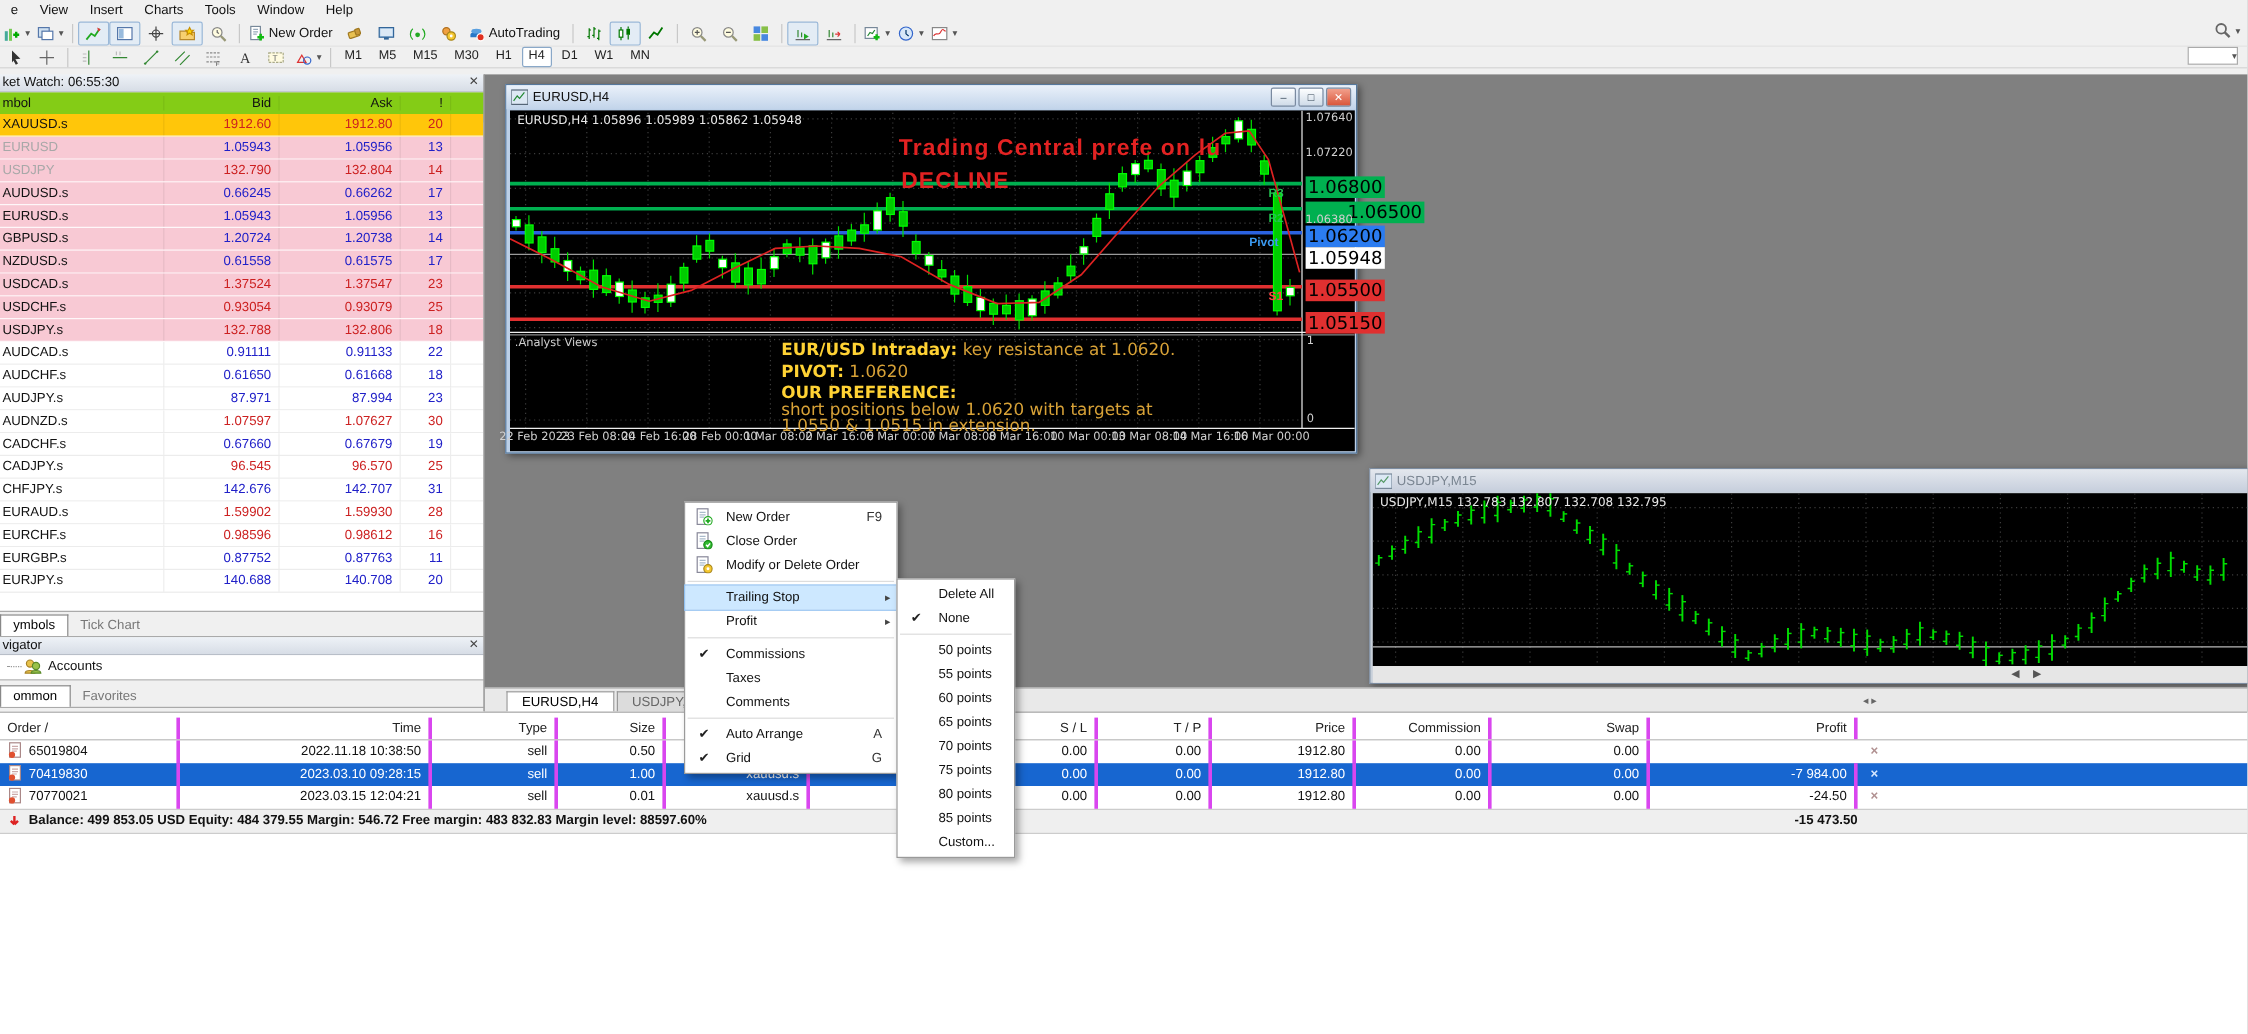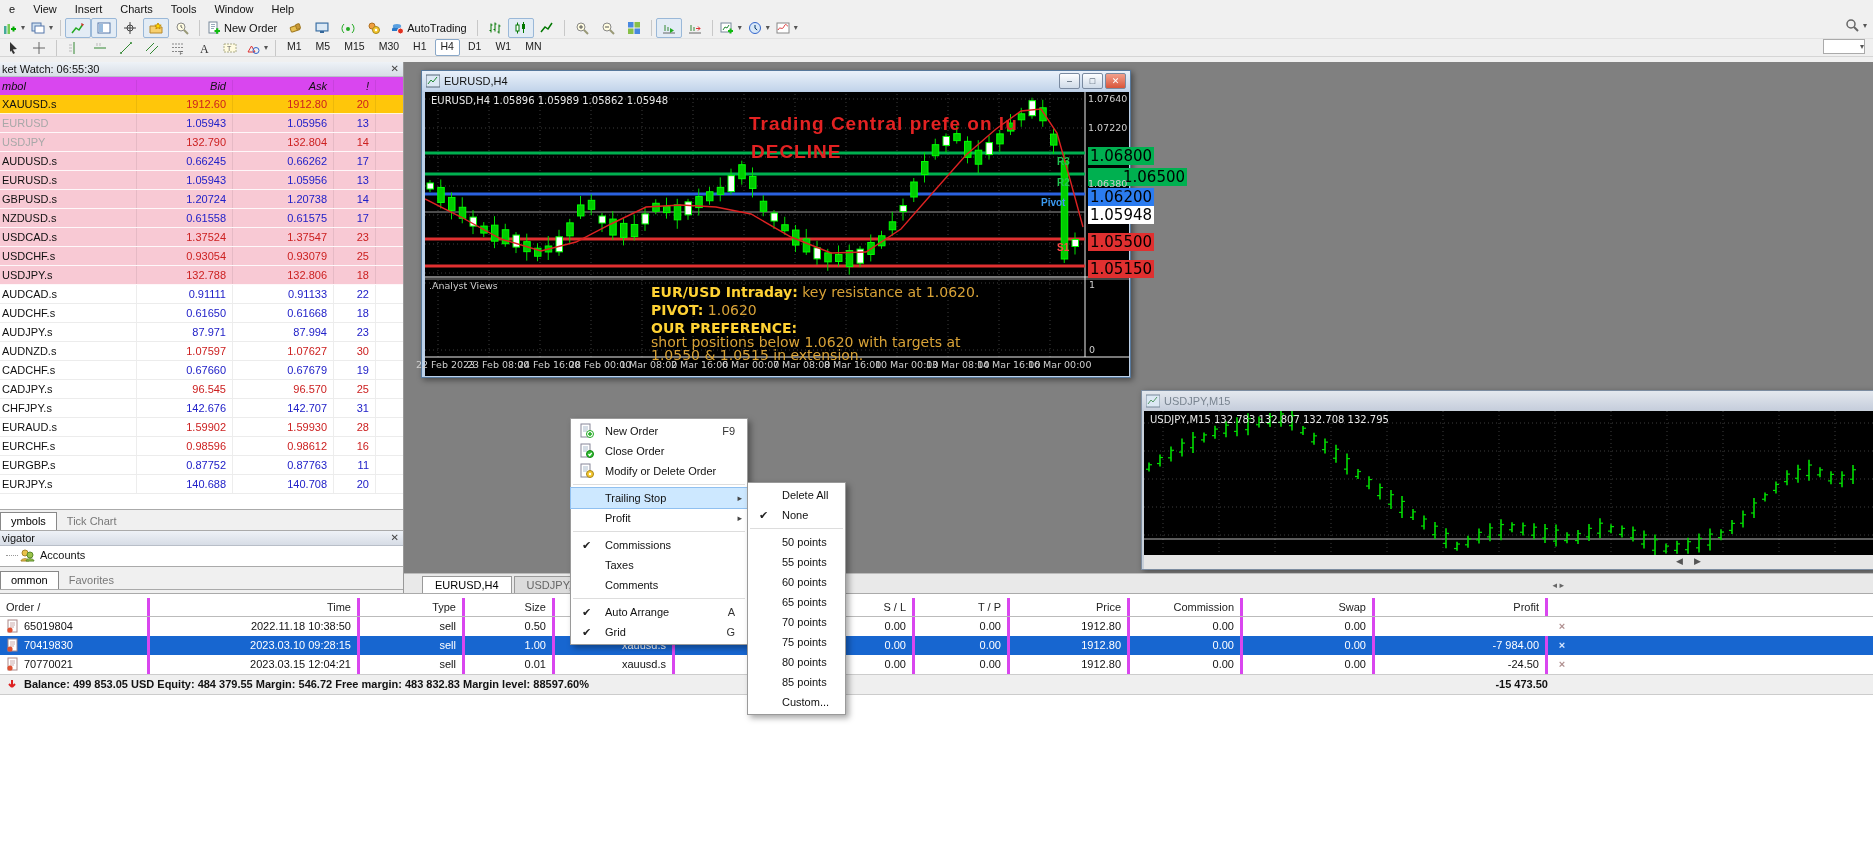--- a/index.html
+++ b/index.html
@@ -16,21 +16,21 @@
   .tbtn .lbl{padding-right:3px;}
   .tsep{width:1px;height:16px;background:#c8c8c8;margin:0 4px;}
   .dd{font-size:8px;color:#555;margin-left:1px;}
   .tfbtn{height:15px;padding:0 5px;margin:0 1px;border:1px solid transparent;border-radius:2px;font-size:10.5px;color:#222;}
   .tfbtn.active{background:#fff;border:1px solid #8aa8c8;}
   .searchwrap{position:absolute;right:6px;top:1px;display:flex;align-items:center;gap:3px;}
   .searchbox{position:absolute;right:8px;top:0px;width:40px;height:13px;background:#fff;border:1px solid #aaa;display:flex;align-items:center;justify-content:flex-end;}
   
   .panel-title{left:0;width:403px;height:15px;background:linear-gradient(#eef2f7,#d7dde6);border-bottom:1px solid #b8bec8;display:flex;align-items:center;padding-left:2px;box-sizing:border-box;}
   .panel-x{position:absolute;right:4px;top:1px;font-size:10px;color:#444;}
-  .mw-head{left:0;top:77px;width:403px;height:18px;background:#d946ef;border-bottom:7px solid #14b8a6;display:flex;align-items:center;font-style:italic;}
+  .mw-head{left:0;top:77px;width:403px;height:18px;background:#84cc16;border-bottom:7px solid #14b8a6;display:flex;align-items:center;}
   .mw-rows{left:0;top:95px;width:403px;height:414px;background:#fff;overflow:hidden;}
   .mwrow{display:flex;height:18px;line-height:18px;}
   .mwcell{box-sizing:border-box;border-right:1px solid rgba(0,0,0,0.07);}
   .tabstrip{background:#f0f0f0;display:flex;align-items:flex-end;border-top:1px solid #aaa;border-bottom:1px solid #aaa;box-sizing:border-box;}
   .tab{padding:2px 10px 3px 10px;margin-top:2px;color:#777;}
   .tab.active{background:#fff;border:1px solid #888;border-bottom:none;color:#000;}
   
   .mdi{left:403px;top:62px;width:1470px;height:531px;background:#808080;border-left:1px solid #999;}
   .win{position:absolute;box-sizing:border-box;}
   .win-frame{border:1px solid #56789c;background:#bcd0e8;box-shadow:2px 2px 6px rgba(0,0,0,.45);}

